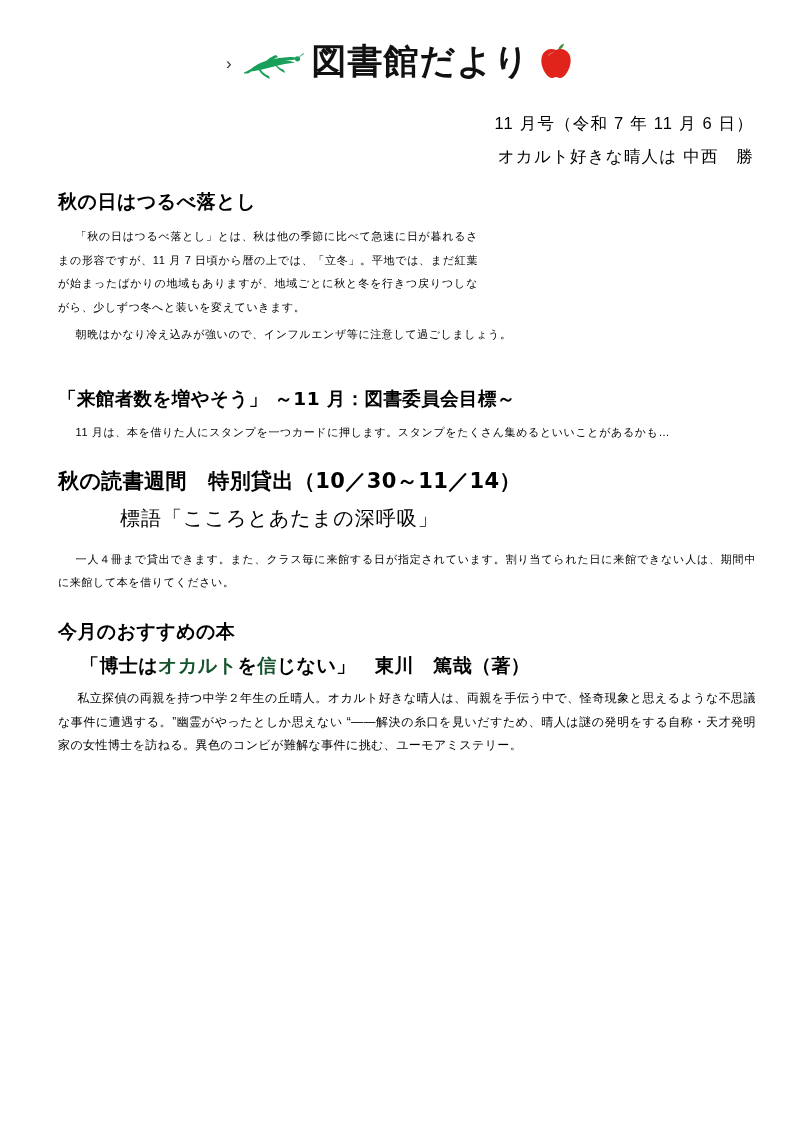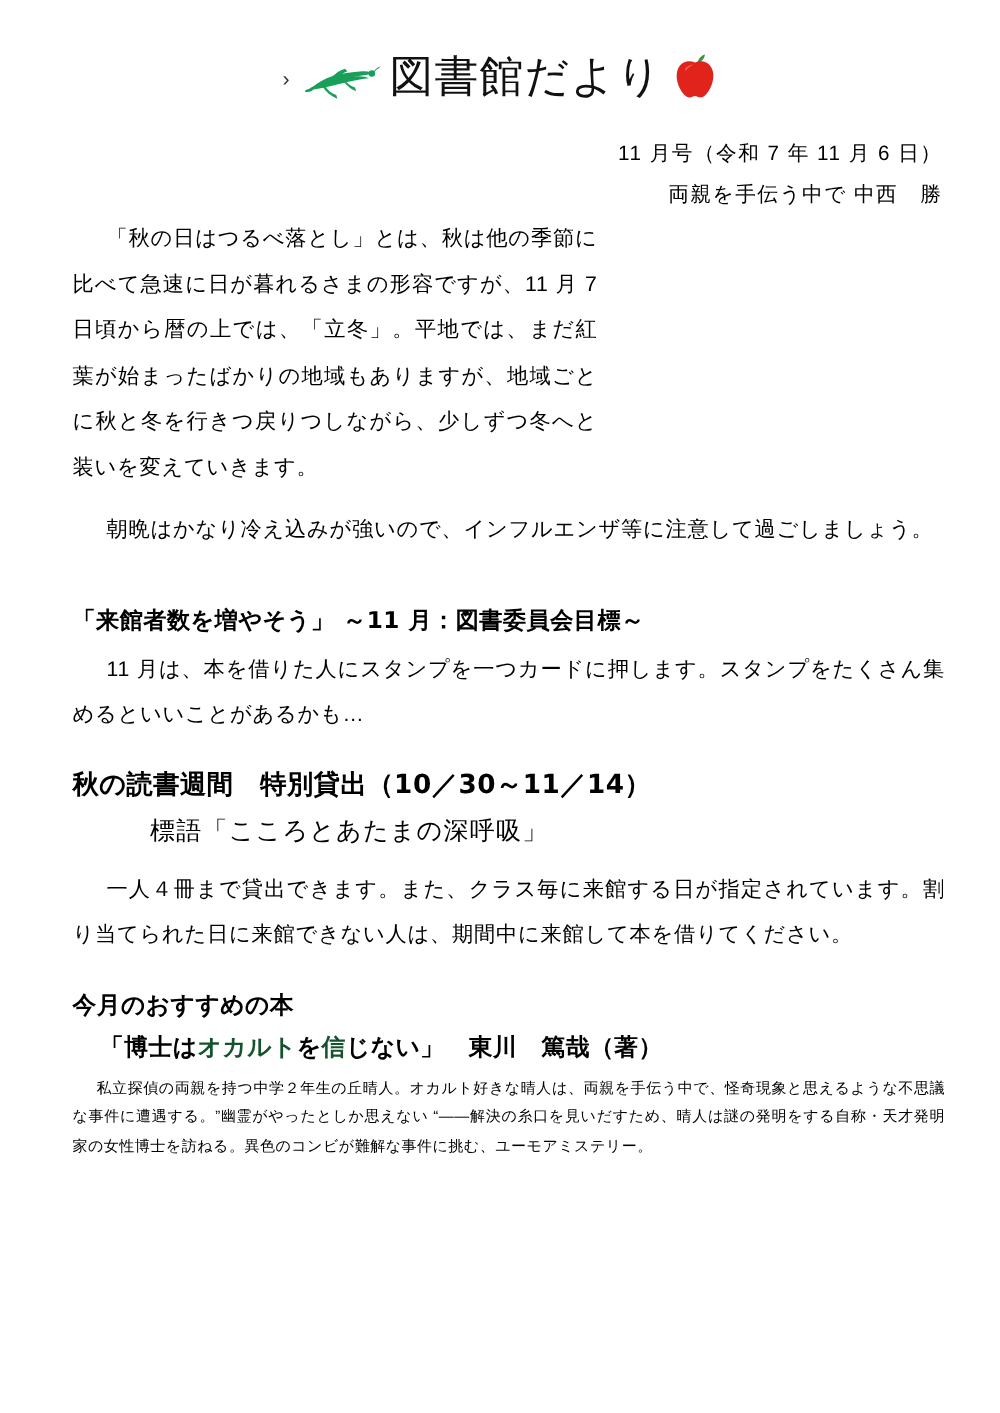--- a/index.html
+++ b/index.html
@@ -40,21 +40,21 @@
   }
   .grasshopper {
     width: 62px;
     height: 34px;
     position: relative;
     transform: translateY(3px);
   }
   .grasshopper svg { display: block; }
   .masthead-title {
     font-family: "DejaVu Sans", sans-serif;
-    font-weight: normal;
+    font-weight: bold;
     font-size: 35px;
     letter-spacing: 1px;
     color: #111;
     white-space: nowrap;
     text-align: right;
   }
   .apple {
     width: 36px;
     height: 38px;
     position: relative;
@@ -82,21 +82,21 @@
 
   h2.sec {
     font-family: "DejaVu Sans", sans-serif;
     font-weight: bold;
     font-size: 19px;
     margin: 16px 0 10px 0;
     letter-spacing: 0.5px;
   }
 
   p.body {
-    font-size: 17px;
+    font-size: 11px;
     line-height: 2.15;
     margin: 0 0 0 0;
     letter-spacing: 0.6px;
     text-align: justify;
   }
   p.indent { text-indent: 1.6em; }
 
   .para-left {
     width: 420px;
   }
@@ -198,28 +198,29 @@
       <svg viewBox="0 0 36 38" width="36" height="38" aria-hidden="true">
         <path d="M20 8 C21 4, 24 2, 26 1.5 C25.6 4.6, 23.6 7, 20.8 8.2 Z" fill="#3f8f3c"></path>
         <path d="M18 8 C13 5.5, 7 7.5, 4.6 12.5 C1.6 18.6, 4.2 28, 9.2 33.6 C11.4 36.2, 14 36.6, 16 35.4 C17.2 34.7, 18.8 34.7, 20 35.4 C22 36.6, 24.6 36.2, 26.8 33.6 C31.8 28, 34.4 18.6, 31.4 12.5 C29 7.5, 23 5.5, 18 8 Z" fill="#e0241c"></path>
         <path d="M10 13 C12 10.5, 15 9.5, 17 9.8 C14.4 10.8, 11.8 12.4, 10.4 14.8 Z" fill="#f5756d" opacity="0.75"></path>
       </svg>
     </span>
   </div>
 
   <div class="issue-block">
     <div class="issue-line1">11 月号（令和 7 年 11 月 6 日）</div>
-    <div class="issue-line2">両親を手伝う中で 中西　勝</div>
+    <div class="issue-line2">オカルト好きな晴人は 中西　勝</div>
   </div>
 
   <div class="content">
 
 
+    <h2 class="sec">秋の日はつるべ落とし</h2>
     <p class="body indent para-left">「秋の日はつるべ落とし」とは、秋は他の季節に比べて急速に日が暮れるさまの形容ですが、11 月 7 日頃から暦の上では、「立冬」。平地では、まだ紅葉が始まったばかりの地域もありますが、地域ごとに秋と冬を行きつ戻りつしながら、少しずつ冬へと装いを変えていきます。</p>
-    <p class="body indent fullwidth" style="margin-top:14px;">朝晩はかなり冷え込みが強いので、インフルエンザ等に注意して過ごしましょう。</p>
+    <p class="body indent fullwidth" style="margin-top:3px;">朝晩はかなり冷え込みが強いので、インフルエンザ等に注意して過ごしましょう。</p>
 
     <div class="sec-goal">
       <div class="goal-title">「来館者数を増やそう」 ～11 月：図書委員会目標～</div>
       <p class="body indent fullwidth">11 月は、本を借りた人にスタンプを一つカードに押します。スタンプをたくさん集めるといいことがあるかも…</p>
     </div>
 
     <div>
       <div class="sec-loan-title">秋の読書週間　特別貸出（10／30～11／14）</div>
       <div class="slogan">標語「こころとあたまの深呼吸」</div>
       <p class="body indent fullwidth">一人４冊まで貸出できます。また、クラス毎に来館する日が指定されています。割り当てられた日に来館できない人は、期間中に来館して本を借りてください。</p>

